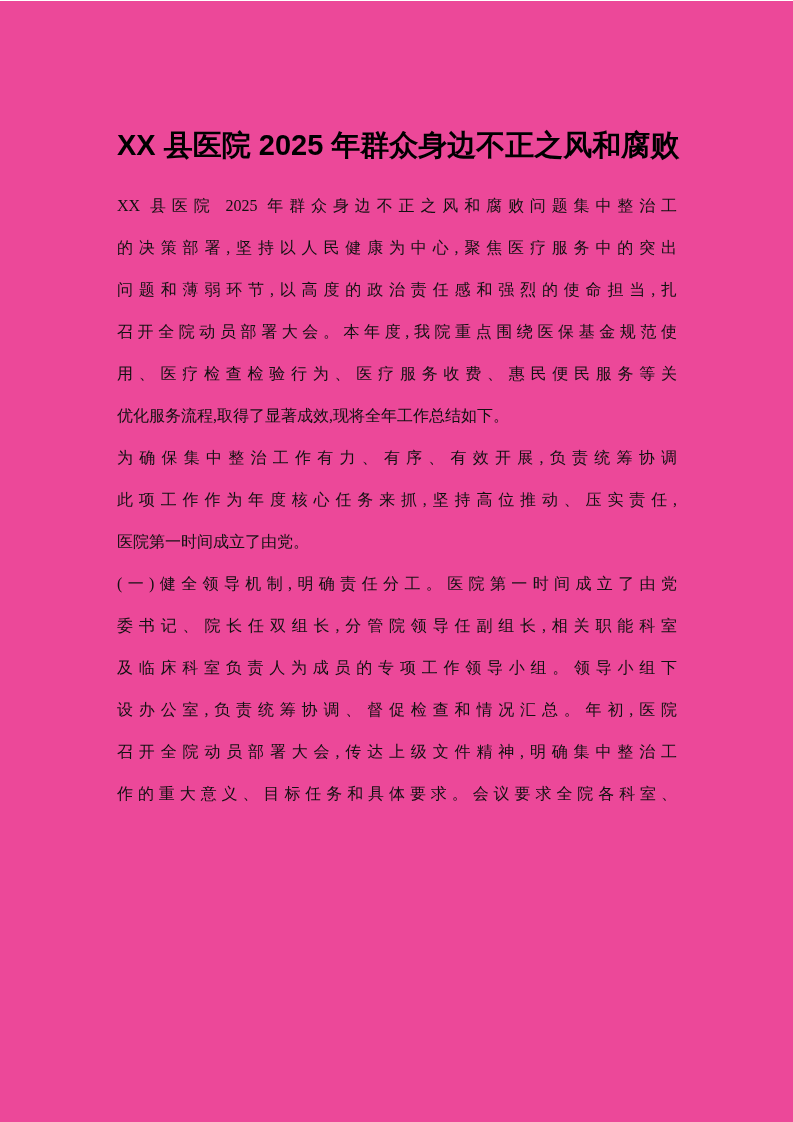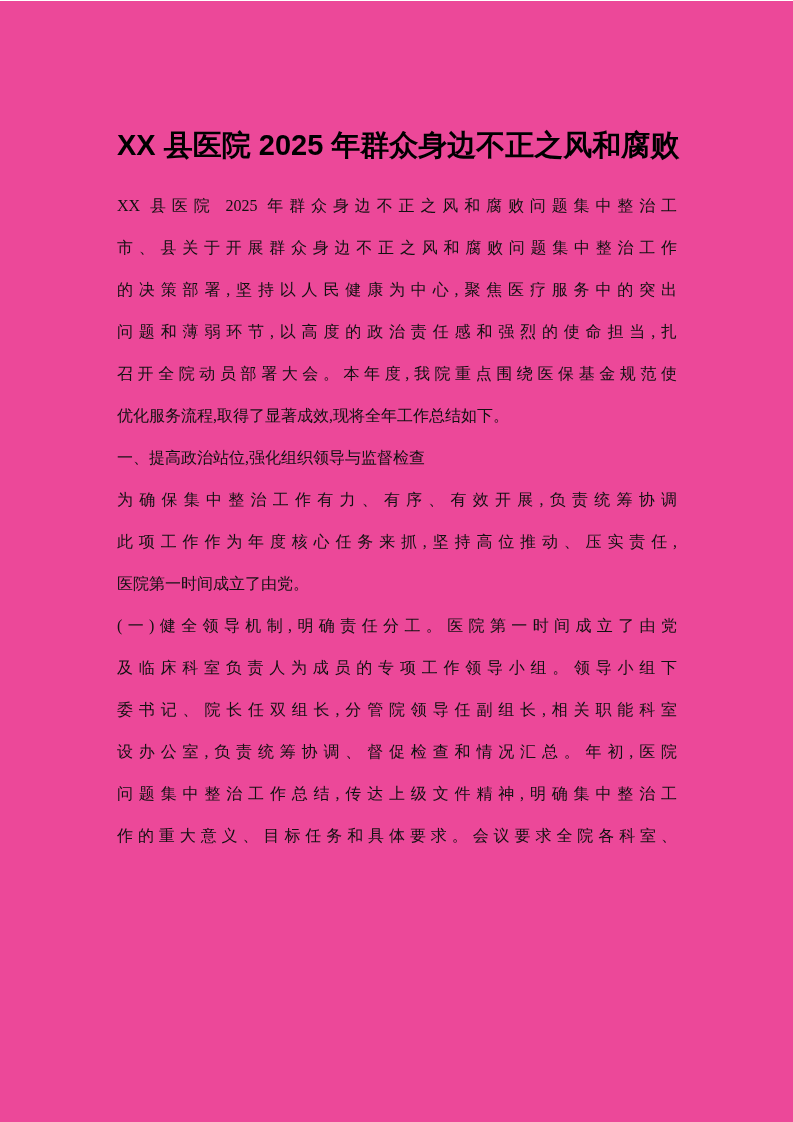--- a/index.html
+++ b/index.html
@@ -57,40 +57,37 @@
 <div class="page">
 
   <h1 class="doc-title">
     <div class="title-line">XX 县医院 2025 年群众身边不正之风和腐败</div>
   </h1>
 
   <div class="doc-body">
 
     <div class="para">
       <div class="line">XX 县医院 2025 年群众身边不正之风和腐败问题集中整治工</div>
-      <div class="line">市、县关于开展群众身边不正之风和腐败问题集中整治工作</div>
       <div class="line">的决策部署,坚持以人民健康为中心,聚焦医疗服务中的突出</div>
       <div class="line">问题和薄弱环节,以高度的政治责任感和强烈的使命担当,扎</div>
       <div class="line">召开全院动员部署大会。本年度,我院重点围绕医保基金规范使</div>
+      <div class="line">用、医疗检查检验行为、医疗服务收费、惠民便民服务等关</div>
       <div class="line last">优化服务流程,取得了显著成效,现将全年工作总结如下。</div>
     </div>
 
-    <div class="para">
-      <div class="line last">一、提高政治站位,强化组织领导与监督检查</div>
-    </div>
 
     <div class="para">
       <div class="line">为确保集中整治工作有力、有序、有效开展,负责统筹协调</div>
       <div class="line">此项工作作为年度核心任务来抓,坚持高位推动、压实责任,</div>
       <div class="line last">医院第一时间成立了由党。</div>
     </div>
 
     <div class="para">
       <div class="line">(一)健全领导机制,明确责任分工。医院第一时间成立了由党</div>
+      <div class="line">委书记、院长任双组长,分管院领导任副组长,相关职能科室</div>
       <div class="line">及临床科室负责人为成员的专项工作领导小组。领导小组下</div>
-      <div class="line">委书记、院长任双组长,分管院领导任副组长,相关职能科室</div>
       <div class="line">设办公室,负责统筹协调、督促检查和情况汇总。年初,医院</div>
-      <div class="line">问题集中整治工作总结,传达上级文件精神,明确集中整治工</div>
+      <div class="line">召开全院动员部署大会,传达上级文件精神,明确集中整治工</div>
       <div class="line">作的重大意义、目标任务和具体要求。会议要求全院各科室、</div>
     </div>
 
   </div>
 </div>
 
 </body></html>

